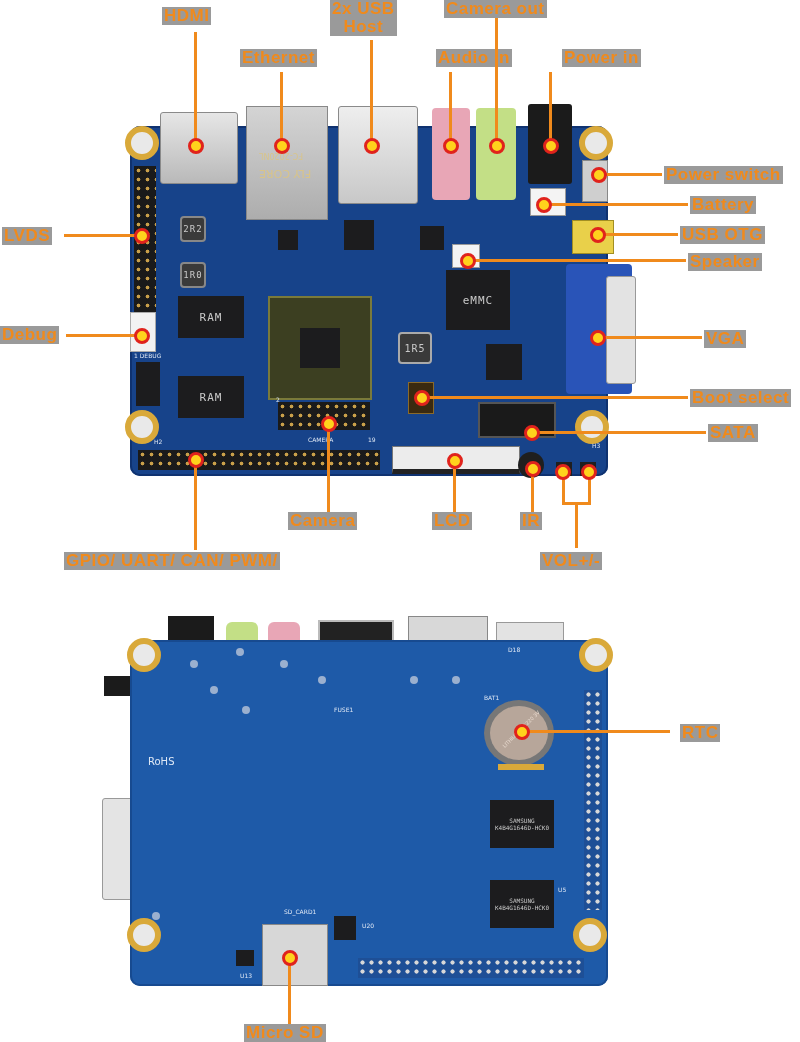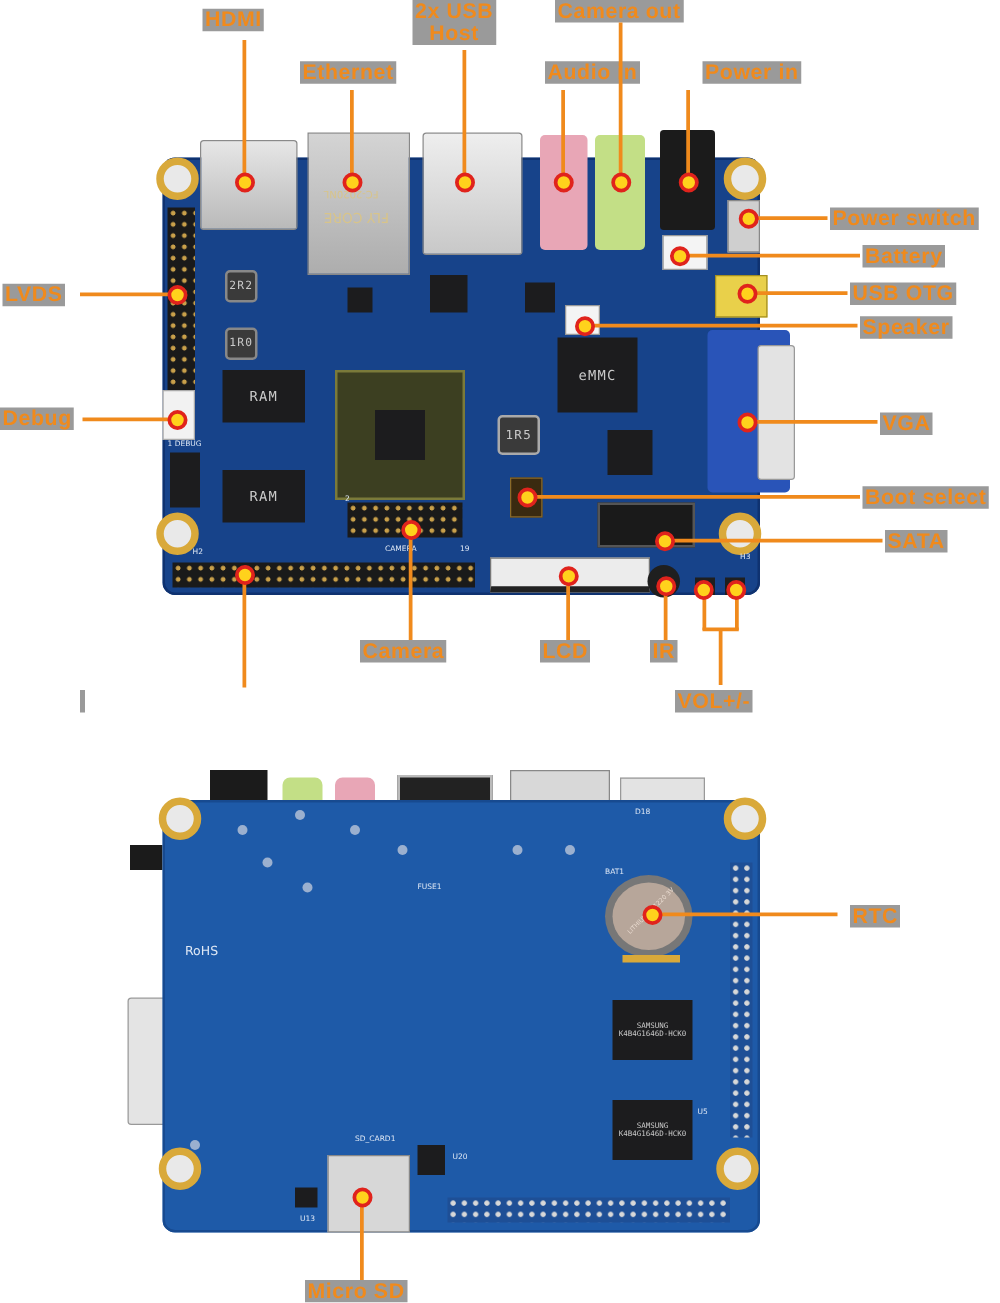--- a/index.html
+++ b/index.html
@@ -167,21 +167,21 @@
 <div class="dot" style="left:589px;top:472px;"></div>
 <div class="line" style="left:562px;top:474px;width:3px;height:30px;"></div>
 <div class="line" style="left:588px;top:474px;width:3px;height:30px;"></div>
 <div class="line" style="left:562px;top:502px;width:29px;height:3px;"></div>
 <div class="line" style="left:575px;top:504px;width:3px;height:44px;"></div>
 <div class="label" style="left:540px;top:552px;">VOL+/-</div>
 
 <div class="line" style="left:194px;top:460px;width:3px;height:90px;"></div>
 <div class="dot" style="left:196px;top:460px;"></div>
 <div class="label" style="left:64px;top:552px;">
-  <br>
+  <span>GPIO/ UART/ CAN/ PWM/</span><br>
 </div>
 
 <div class="part" style="left:168px;top:616px;width:46px;height:26px;background:#1b1b1b;"></div>
 <div class="part" style="left:226px;top:622px;width:32px;height:22px;background:#c3df86;border-radius:6px 6px 0 0;"></div>
 <div class="part" style="left:268px;top:622px;width:32px;height:22px;background:#e8a6b6;border-radius:6px 6px 0 0;"></div>
 <div class="part" style="left:318px;top:620px;width:72px;height:24px;background:#222;border:2px solid #bbb;"></div>
 <div class="part" style="left:408px;top:616px;width:78px;height:28px;background:#d8d8d8;border:1px solid #888;"></div>
 <div class="part" style="left:496px;top:622px;width:66px;height:22px;background:#e3e3e3;border:1px solid #999;"></div>
 <div class="part" style="left:102px;top:798px;width:30px;height:100px;background:#e4e4e4;border:1px solid #999;border-radius:3px;"></div>
 <div class="part" style="left:104px;top:676px;width:26px;height:20px;background:#1b1b1b;"></div>

